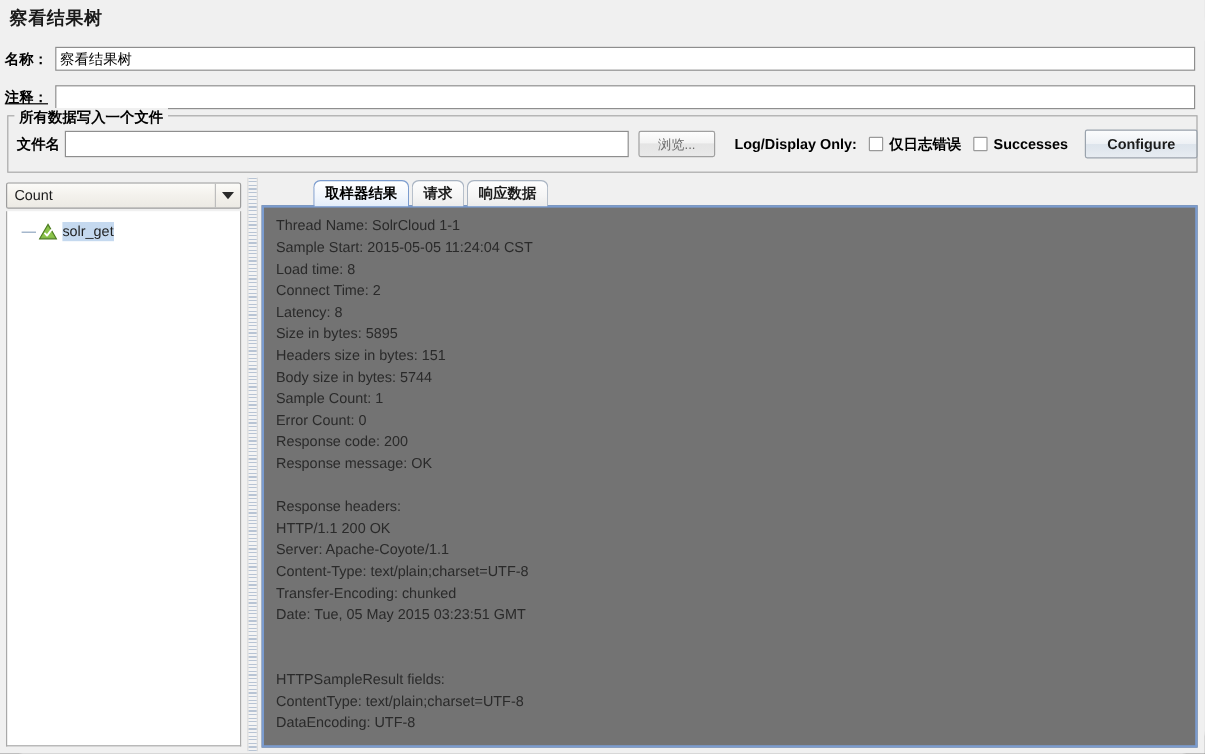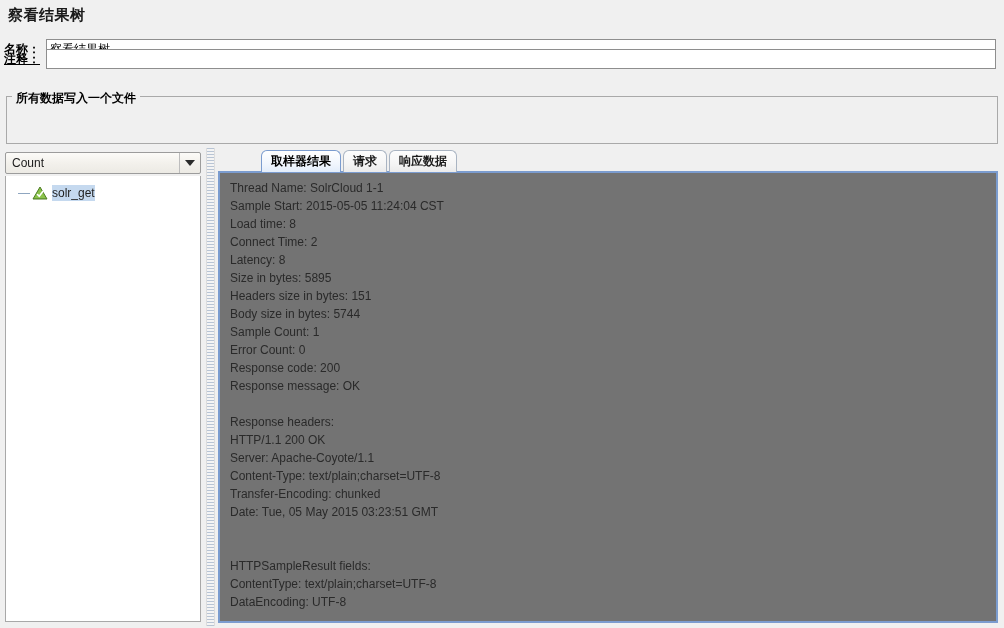--- a/index.html
+++ b/index.html
@@ -63,21 +63,21 @@
     color: #000;
     font-family: "Liberation Sans", "DejaVu Sans", sans-serif;
     overflow: hidden;
     white-space: nowrap;
   }
 
   #name-row { left: 4px; top: 38px; width: 996px; }
   #name-row .row-label { width: 42px; }
   #name-field { width: 950px; }
 
-  #comment-row { left: 4px; top: 48px; width: 996px; text-decoration: underline; }
+  #comment-row { left: 4px; top: 70px; width: 996px; text-decoration: underline; }
   #comment-row .row-label { width: 42px; }
   #comment-field { width: 950px; }
 
   
   .group-panel {
     position: absolute;
     left: 6px; top: 96px;
     width: 990px; height: 46px;
     border: 1px solid #a9a9a9;
     border-radius: 0;
@@ -335,20 +335,40 @@
   </div>
 
   <div class="row" id="comment-row">
     <span class="row-label">注释：</span>
     <div class="field" id="comment-field"></div>
   </div>
 
   <div class="group-panel"></div>
   <div class="group-title">所有数据写入一个文件</div>
 
+  <div class="file-row">
+    <span class="file-label">文件名</span>
+    <div class="field" id="filename-field" title=""></div>
+
+    <button class="btn" id="browse-button">浏览...</button>
+
+    <span class="logdisp-label">Log/Display Only:</span>
+
+    <label class="cb-wrap">
+      <span class="checkbox"></span>
+      <span class="cb-label">仅日志错误</span>
+    </label>
+
+    <label class="cb-wrap">
+      <span class="checkbox"></span>
+      <span class="cb-label">Successes</span>
+    </label>
+
+    <button class="btn" id="configure-button">Configure</button>
+  </div>
 
   <div class="lower">
 
     <div class="left-pane">
 
       <div class="combo">
         <span class="combo-text">Count</span>
         <span class="combo-arrow-box">
           <span class="caret-down"></span>
         </span>

